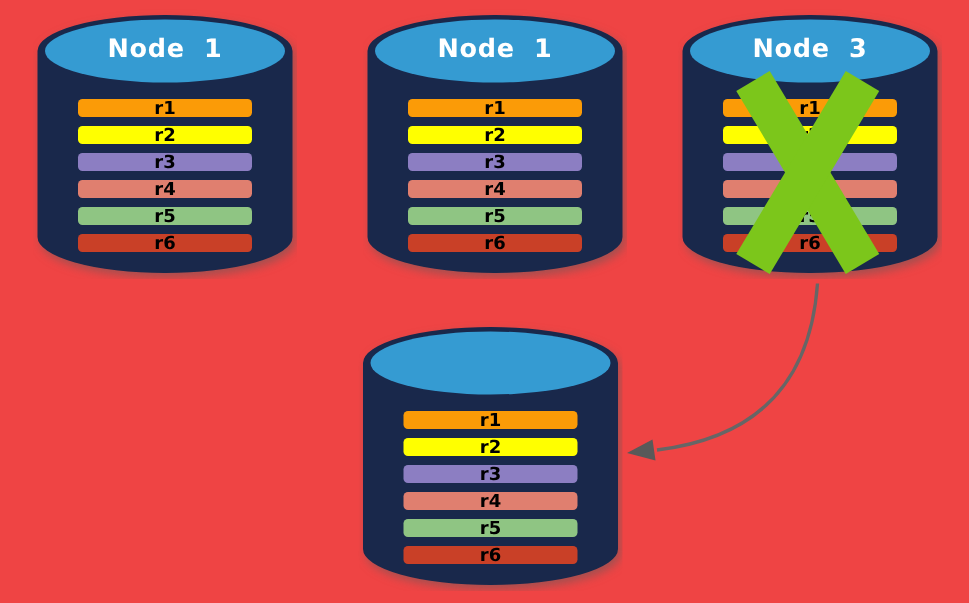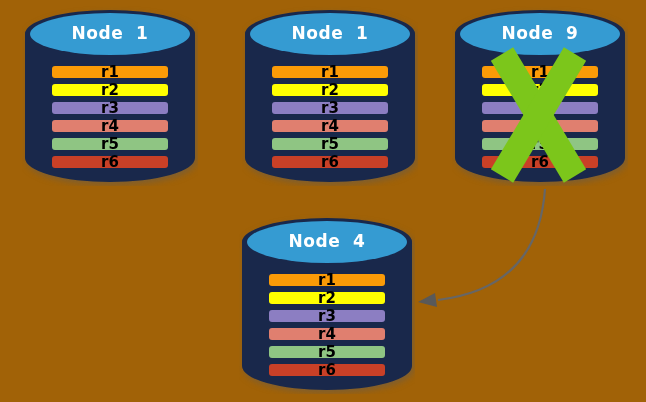--- a/index.html
+++ b/index.html
@@ -5,21 +5,21 @@
   html, body {
     margin: 0;
     padding: 0;
     background: #ffffff;
     font-family: "DejaVu Sans", "Liberation Sans", sans-serif;
   }
   .canvas {
     position: relative;
     width: 646px;
     height: 402px;
-    background: #a16207;
+    background: #ef4444;
     overflow: hidden;
   }
   .node {
     position: absolute;
     width: 176px;
     height: 180px;
   }
   .cyl {
     position: absolute;
     left: 0; top: 0;
@@ -48,21 +48,21 @@
     top: 60px; left: 30px;
     width: 116px;
     z-index: 2;
   }
   .row {
     height: 12px;
     line-height: 12px;
     margin-bottom: 6px;
     border-radius: 3px;
     text-align: center;
-    font-size: 15px;
+    font-size: 12px;
     font-weight: bold;
     color: var(--replica-label, #000);
   }
   .fail-x {
     position: absolute;
     left: 0; top: 0;
     width: 176px; height: 180px;
     z-index: 3;
   }
   .fail-x line {
@@ -126,41 +126,40 @@
       <div class="row" style="background: rgb(143, 197, 131);">r5</div>
       <div class="row" style="background: rgb(201, 64, 39);">r6</div>
     </div>
   </div>
 
   <div class="node" style="left:452px; top:6px;">
     <svg class="cyl" viewBox="0 0 176 180">
       <path class="cyl-body" d="M3,28 A85,24 0 0 1 173,28 L173,152 A85,24 0 0 1 3,152 Z"></path>
       <ellipse class="cyl-top" cx="88" cy="28" rx="80" ry="21"></ellipse>
     </svg>
-    <div class="node-label">Node  9</div>
+    <div class="node-label">Node  3</div>
     <div class="rows">
       <div class="row" style="background: rgb(251, 155, 7);">r1</div>
       <div class="row" style="background: rgb(255, 255, 0);">r2</div>
       <div class="row" style="background: rgb(140, 126, 194);">r3</div>
       <div class="row" style="background: rgb(224, 127, 111);">r4</div>
       <div class="row" style="background: rgb(143, 197, 131);">r5</div>
       <div class="row" style="background: rgb(201, 64, 39);">r6</div>
     </div>
     <svg class="fail-x" viewBox="0 0 176 180">
       <line x1="50" y1="48" x2="123" y2="170"></line>
       <line x1="123" y1="48" x2="50" y2="170"></line>
     </svg>
   </div>
 
   <div class="node" style="left:239px; top:214px;">
     <svg class="cyl" viewBox="0 0 176 180">
       <path class="cyl-body" d="M3,28 A85,24 0 0 1 173,28 L173,152 A85,24 0 0 1 3,152 Z"></path>
       <ellipse class="cyl-top" cx="88" cy="28" rx="80" ry="21"></ellipse>
     </svg>
-    <div class="node-label">Node  4</div>
     <div class="rows">
       <div class="row" style="background: rgb(251, 155, 7);">r1</div>
       <div class="row" style="background: rgb(255, 255, 0);">r2</div>
       <div class="row" style="background: rgb(140, 126, 194);">r3</div>
       <div class="row" style="background: rgb(224, 127, 111);">r4</div>
       <div class="row" style="background: rgb(143, 197, 131);">r5</div>
       <div class="row" style="background: rgb(201, 64, 39);">r6</div>
     </div>
   </div>
 

